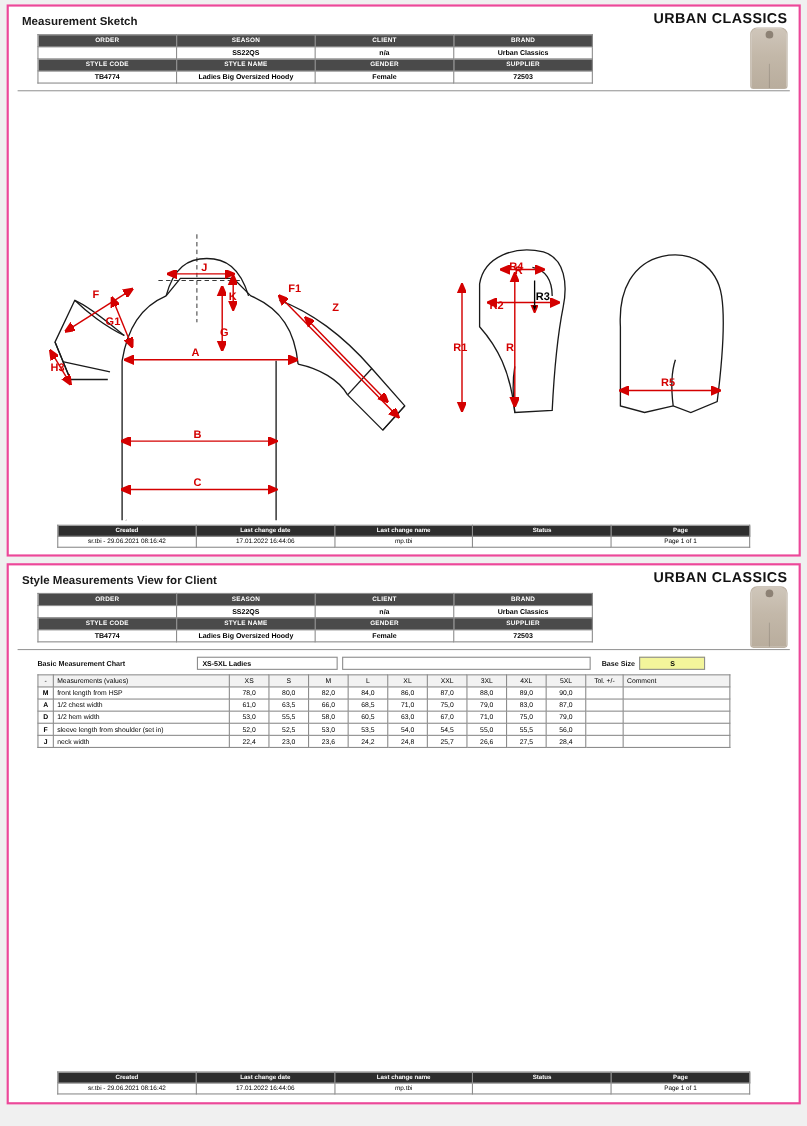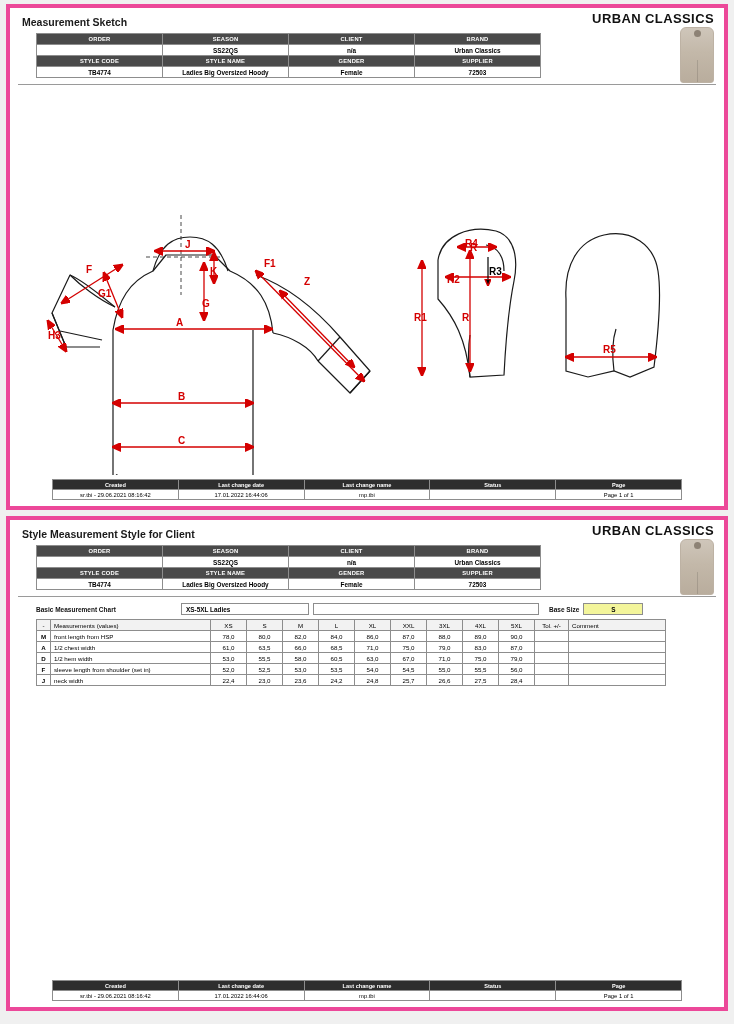--- a/index.html
+++ b/index.html
@@ -10,21 +10,21 @@
   }
   .page {
     width: 734px;
     min-height: 1024px;
     position: relative;
     background: #f0f0f0;
     padding: 4px 6px;
   }
   .sheet {
     background: #ffffff;
-    border: 4px solid #ec4899;
+    border: 2px solid #ec4899;
     padding: 6px 8px 4px 8px;
     margin-bottom: 6px;
     position: relative;
   }
   .sheet-title {
     font-size: 10.5px;
     font-weight: bold;
     color: #1a1a1a;
     margin: 2px 0 5px 4px;
   }
@@ -379,21 +379,21 @@
         <td class="val">17.01.2022 16:44:06</td>
         <td class="val">mp.tbi</td>
         <td class="val"></td>
         <td class="val">Page 1 of 1</td>
       </tr>
     </tbody>
       </table>
   </div>
 
   <div class="sheet" style="min-height:492px;">
-    <div class="sheet-title">Style Measurement Style for Client</div>
+    <div class="sheet-title">Style Measurements View for Client</div>
 
     <div class="brand-block">
       <div class="brand-logo">URBAN CLASSICS</div>
       <div class="mannequin"></div>
     </div>
 
     <table class="info">
       <tbody>
           <tr>
         <td class="hdr">ORDER</td>

